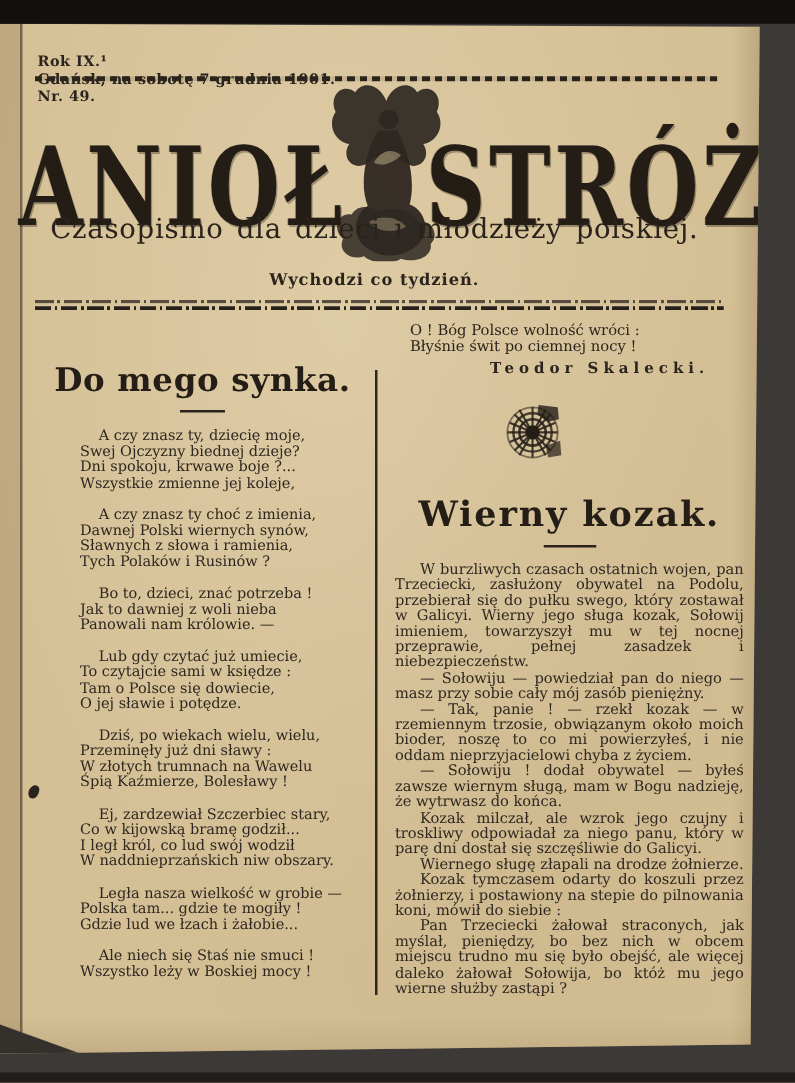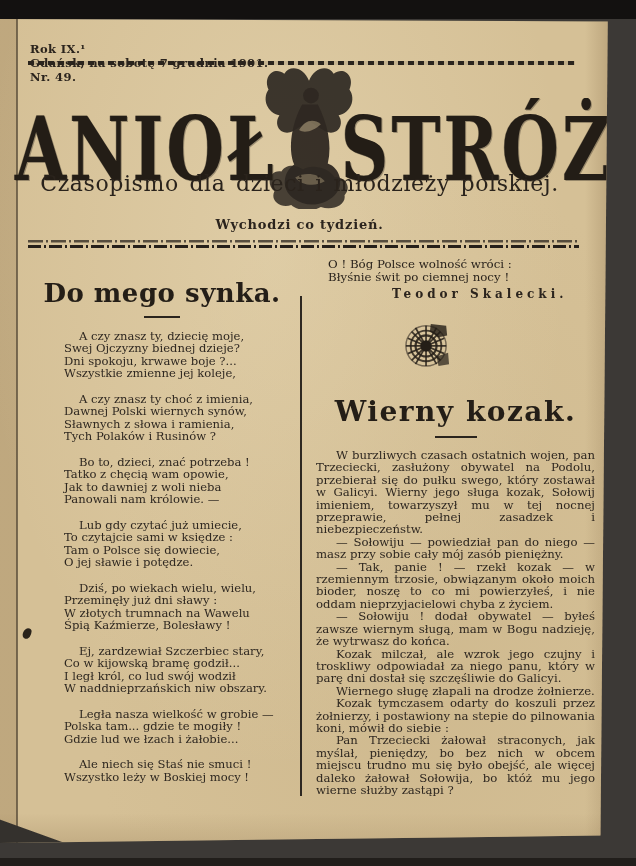--- a/index.html
+++ b/index.html
@@ -133,21 +133,20 @@
 
                   <div class="line">Tych Polaków i Rusinów ?</div>
                 </div>
             </div>
 
             <div class="stanza">
               <div>
 
                   <div class="line">Bo to, dzieci, znać potrzeba !</div>
 
-                  <div class="line">Tatko z chęcią wam opowie,</div>
 
                   <div class="line">Jak to dawniej z woli nieba</div>
 
                   <div class="line">Panowali nam królowie. —</div>
                 </div>
             </div>
 
             <div class="stanza">
               <div>
 

